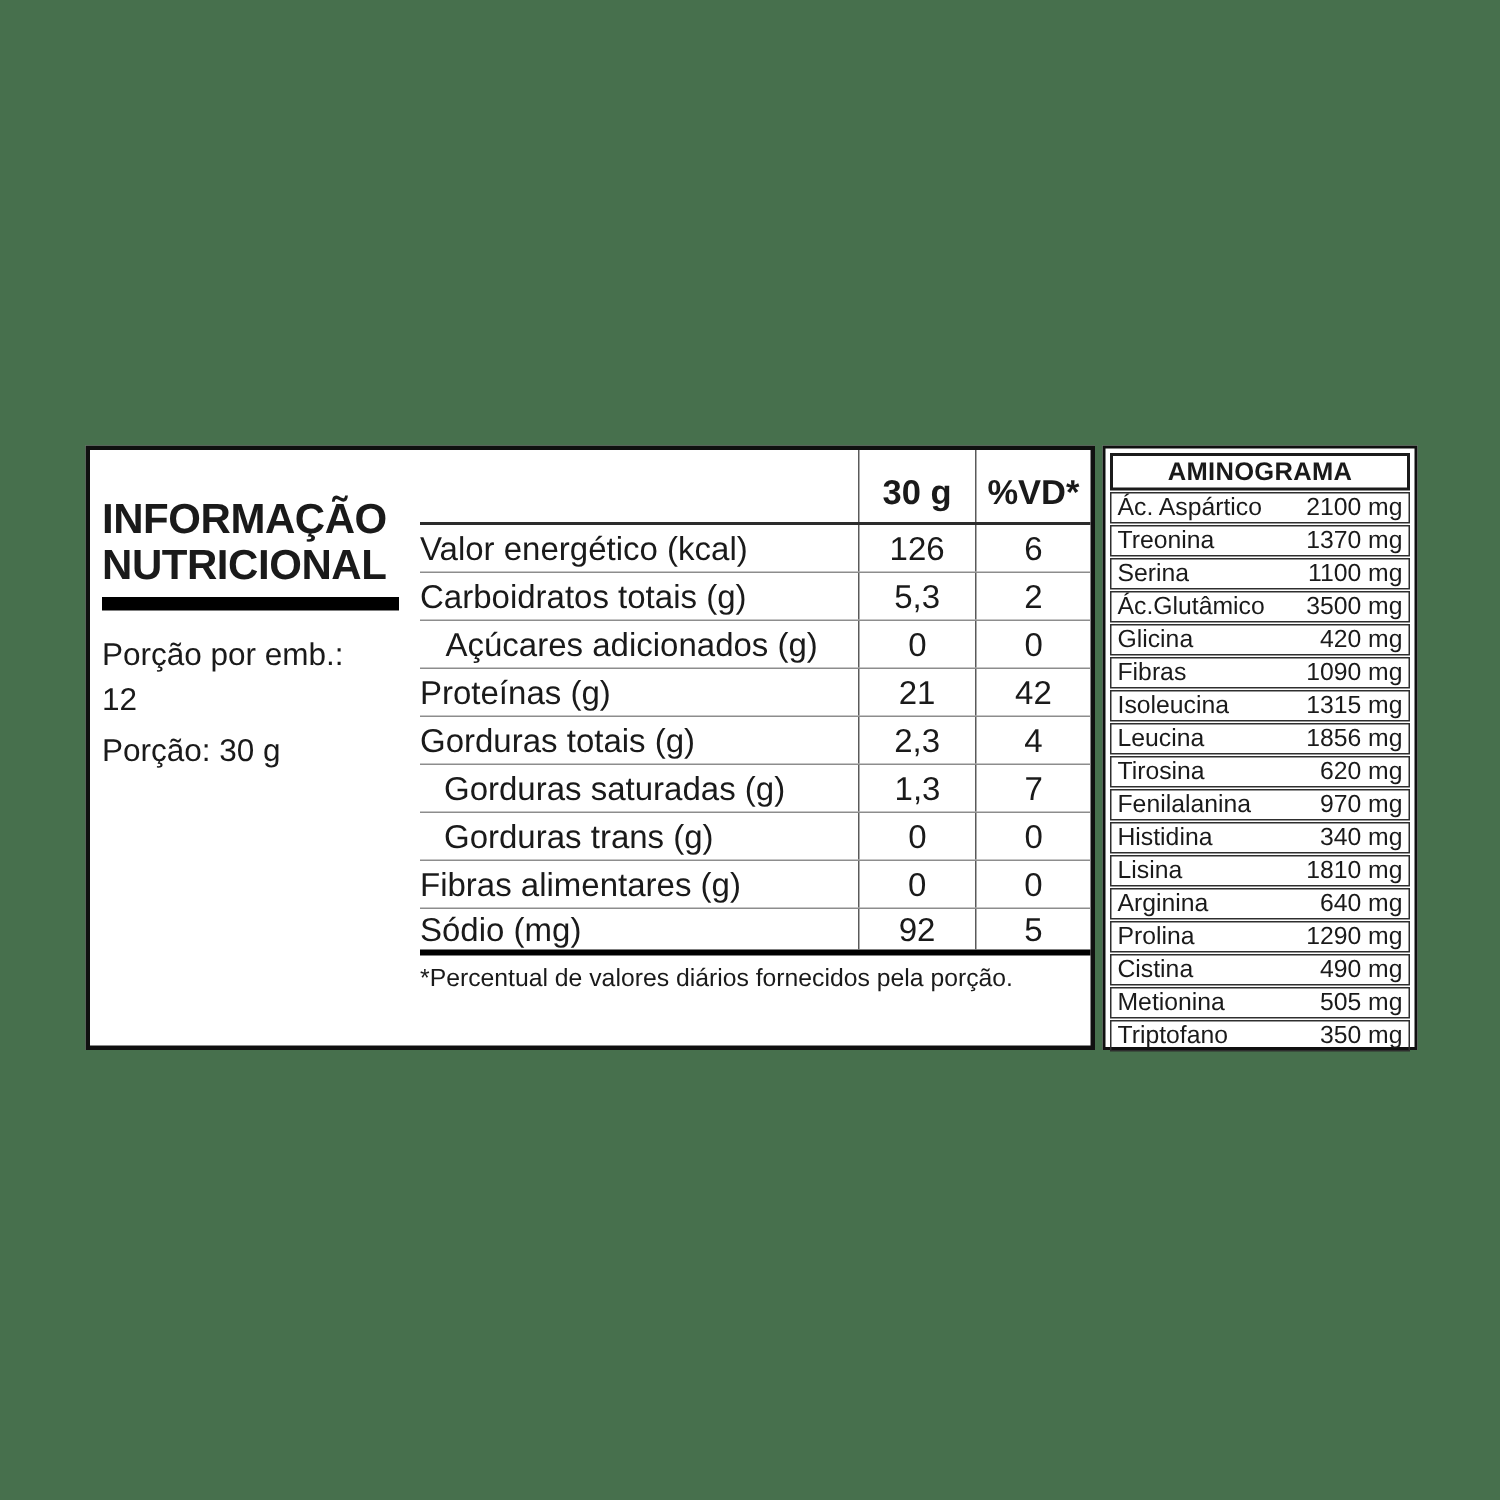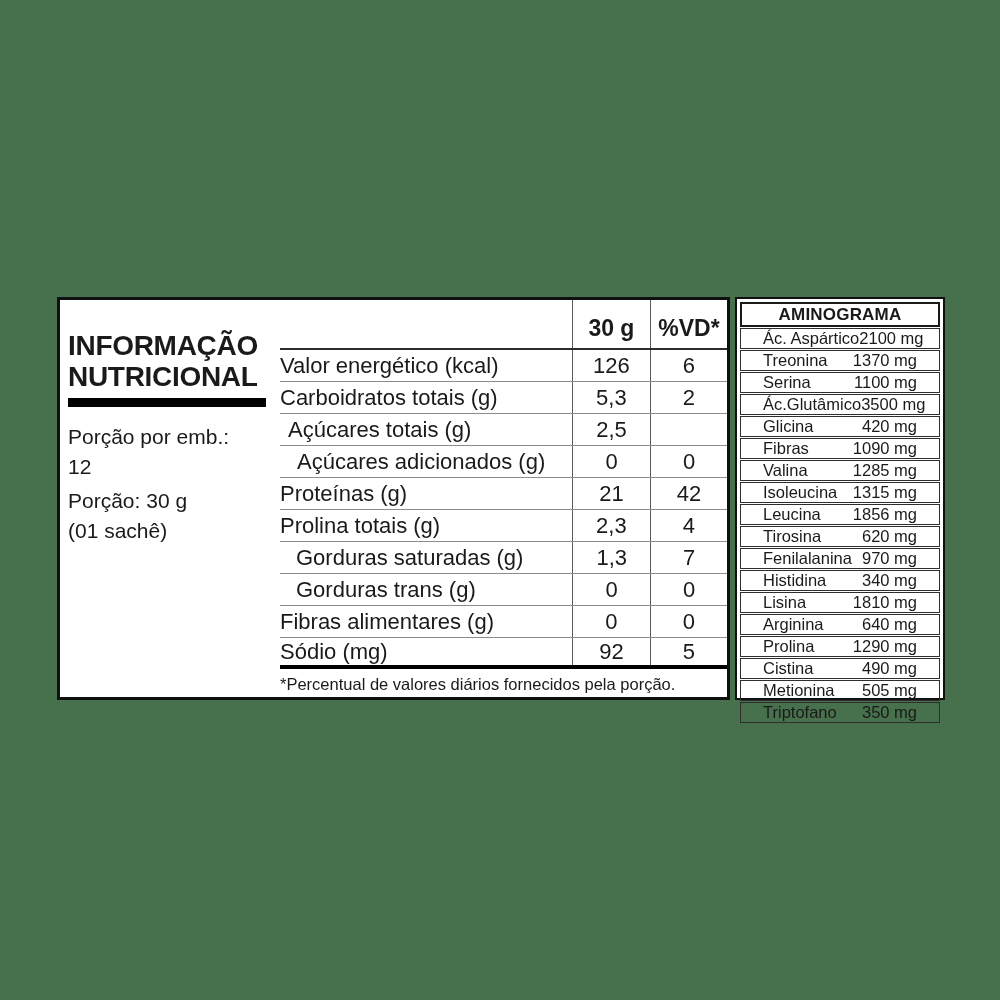--- a/index.html
+++ b/index.html
@@ -104,40 +104,39 @@
     font-weight: bold;
     font-size: 17px;
     letter-spacing: 0.2px;
   }
   .arow {
     flex: 1 1 auto;
     border: 1px solid #2e2e2e;
     display: flex;
     align-items: flex-start;
     justify-content: space-between;
-    padding: 0 22px;
+    padding: 0 4px;
     font-size: 16.5px;
     white-space: nowrap;
   }
   .aname { text-align: left; }
   .aval  { text-align: right; }
 </style>
 </head>
 <body>
 
 <section class="panel-main">
 
   <div class="left-col">
     <div class="title-line">INFORMAÇÃO</div>
     <div class="title-line">NUTRICIONAL</div>
     <div class="title-bar"></div>
     <div class="info-line">Porção por emb.:</div>
     <div class="info-line">12</div>
     <div class="info-line spaced">Porção: 30 g</div>
-    <div class="info-line">(01 sachê)</div>
   </div>
 
   <div class="nutri-table">
 
     <div class="nrow header">
       <div class="c lab"></div>
       <div class="c amt">30 g</div>
       <div class="c dv">%VD*</div>
     </div>
 
@@ -146,40 +145,35 @@
       <div class="c amt">126</div>
       <div class="c dv">6</div>
     </div>
 
     <div class="nrow">
       <div class="c lab">Carboidratos totais (g)</div>
       <div class="c amt">5,3</div>
       <div class="c dv">2</div>
     </div>
 
-    <div class="nrow">
-      <div class="c lab i1">Açúcares totais (g)</div>
-      <div class="c amt">2,5</div>
-      <div class="c dv"></div>
-    </div>
 
     <div class="nrow">
       <div class="c lab i2">Açúcares adicionados (g)</div>
       <div class="c amt">0</div>
       <div class="c dv">0</div>
     </div>
 
     <div class="nrow">
       <div class="c lab">Proteínas (g)</div>
       <div class="c amt">21</div>
       <div class="c dv">42</div>
     </div>
 
     <div class="nrow">
-      <div class="c lab">Prolina totais (g)</div>
+      <div class="c lab">Gorduras totais (g)</div>
       <div class="c amt">2,3</div>
       <div class="c dv">4</div>
     </div>
 
     <div class="nrow">
       <div class="c lab i3">Gorduras saturadas (g)</div>
       <div class="c amt">1,3</div>
       <div class="c dv">7</div>
     </div>
 
@@ -226,24 +220,20 @@
   </div>
   <div class="arow">
     <span class="aname">Glicina</span>
     <span class="aval">420 mg</span>
   </div>
   <div class="arow">
     <span class="aname">Fibras</span>
     <span class="aval">1090 mg</span>
   </div>
   <div class="arow">
-    <span class="aname">Valina</span>
-    <span class="aval">1285 mg</span>
-  </div>
-  <div class="arow">
     <span class="aname">Isoleucina</span>
     <span class="aval">1315 mg</span>
   </div>
   <div class="arow">
     <span class="aname">Leucina</span>
     <span class="aval">1856 mg</span>
   </div>
   <div class="arow">
     <span class="aname">Tirosina</span>
     <span class="aval">620 mg</span>

